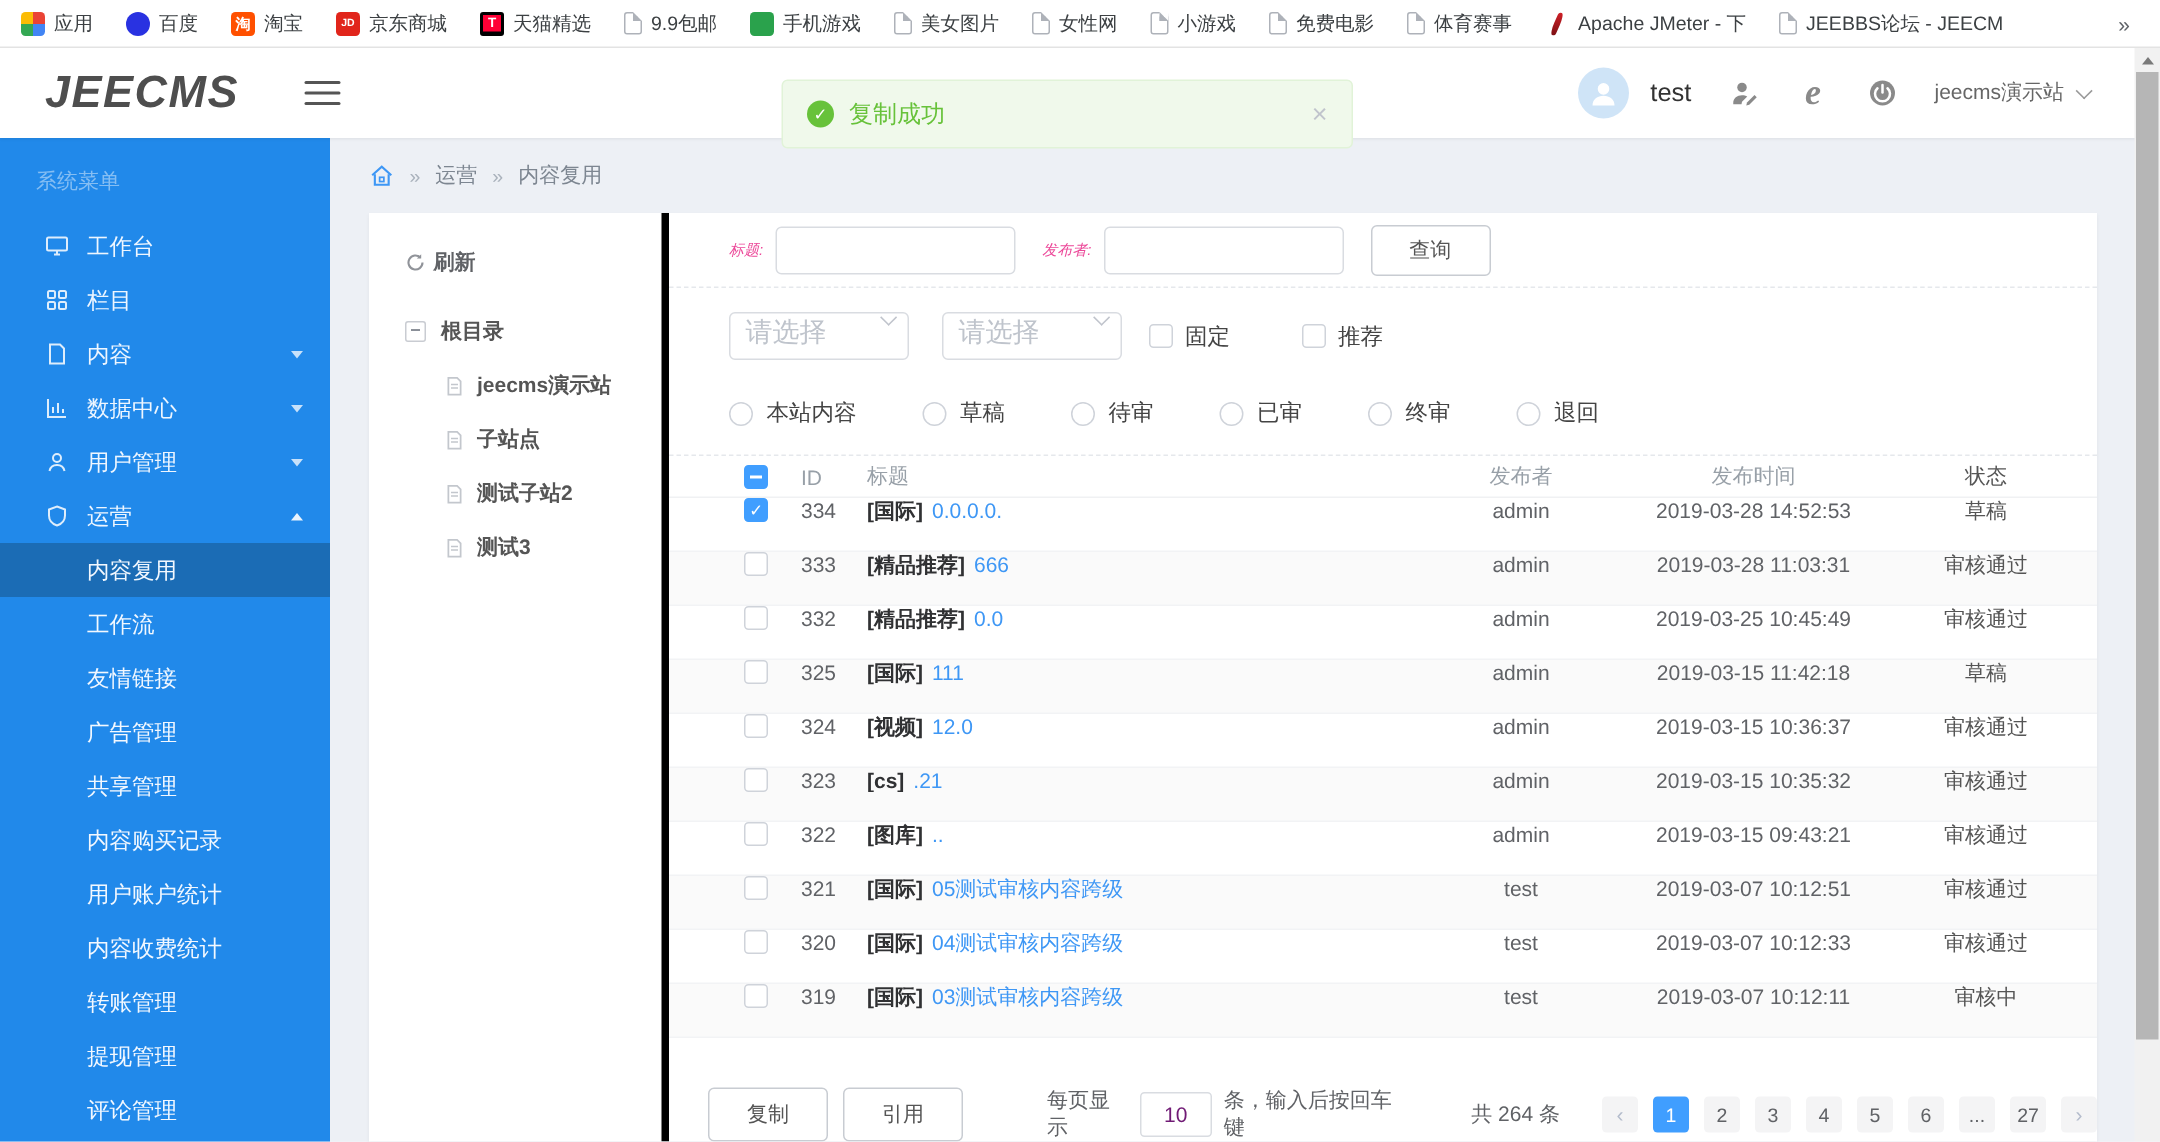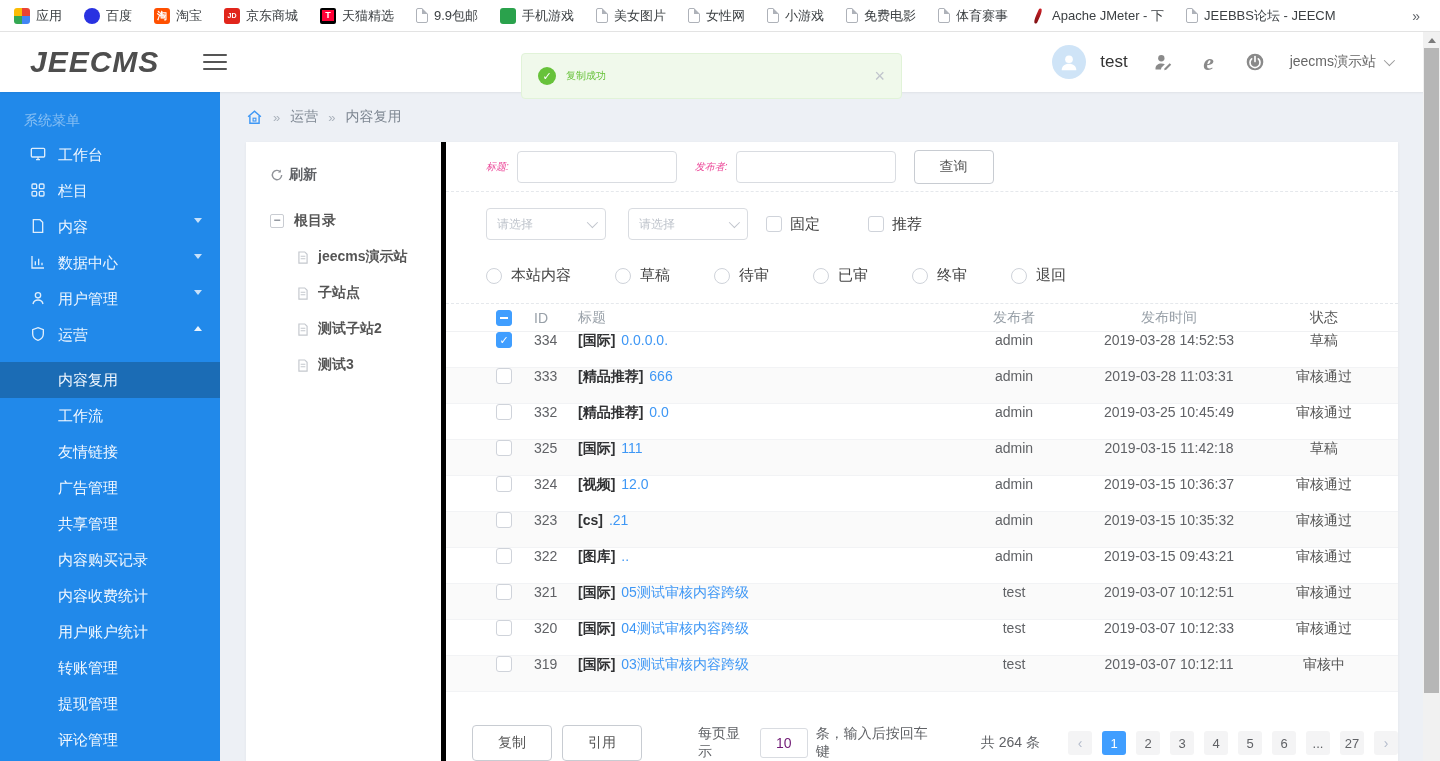--- a/index.html
+++ b/index.html
@@ -31,28 +31,28 @@
   .avatar { width:34px; height:34px; border-radius:50%; background:#cfe4f7; display:flex; align-items:center; justify-content:center; cursor:pointer; }
   .username { font-size:17px; color:#333; margin-left:-10px; }
   .hico { width:22px; height:22px; display:flex; align-items:center; justify-content:center; cursor:pointer; color:#8a8a8a; }
   .ie-letter { font-family:"Liberation Serif",serif; font-style:italic; font-weight:bold; font-size:24px; color:#8a8a8a; line-height:1; }
   .site-switch { display:flex; align-items:center; gap:8px; font-size:14px; color:#666; cursor:pointer; }
   .chev-down { width:8px; height:8px; border-right:1.5px solid #999; border-bottom:1.5px solid #999; transform:rotate(45deg) translateY(-2px); }
 
   
   .toast { position:absolute; left:521px; top:53px; width:381px; height:46px; background:#f0f9eb; border:1px solid #e1f3d8; border-radius:4px; display:flex; align-items:center; padding:0 16px; z-index:60; }
   .toast-check { width:18px; height:18px; border-radius:50%; background:#67c23a; color:#fff; font-size:11px; display:flex; align-items:center; justify-content:center; flex:none; }
-  .toast-msg { color:#67c23a; font-size:10px; margin-left:10px; }
+  .toast-msg { color:#67c23a; font-size:16px; margin-left:10px; }
   .toast-close { margin-left:auto; color:#c0c4cc; font-size:18px; cursor:pointer; line-height:1; }
 
   
   .sidebar { position:absolute; left:0; top:92px; width:220px; height:669px; background:#2189ea; overflow:hidden; z-index:10; }
   .sb-section { padding:20px 0 0 24px; height:42px; color:rgba(255,255,255,.45); font-size:14px; }
   .sb-menu { margin-top:12px; }
-  .sb-item { height:36px; display:flex; align-items:flex-start; padding-left:30px; color:#eef6ff; font-size:15px; cursor:pointer; }
+  .sb-item { height:36px; display:flex; align-items:center; padding-left:30px; color:#eef6ff; font-size:15px; cursor:pointer; }
   .sb-item svg { width:16px; height:16px; margin-right:12px; opacity:.85; flex:none; }
   .arr { margin-left:auto; margin-right:18px; width:0; height:0; }
   .arr.down { border-left:4.5px solid transparent; border-right:4.5px solid transparent; border-top:5px solid rgba(255,255,255,.75); }
   .arr.up { border-left:4.5px solid transparent; border-right:4.5px solid transparent; border-bottom:5px solid rgba(255,255,255,.9); }
   .sb-sub { }
   .sb-subitem { height:36px; display:flex; align-items:center; padding-left:58px; color:#f2f8ff; font-size:15px; cursor:pointer; }
   .sb-subitem.active { background:#1b6cb5; }
 
   
   .content { position:absolute; left:220px; top:92px; width:1203px; height:669px; background:#edf0f5; }
@@ -72,21 +72,21 @@
   .panel { flex:1; display:flex; flex-direction:column; }
   .search-row { height:62px; display:flex; align-items:center; padding-left:40px; border-bottom:1px dashed #e5e8ec; }
   .lbl { font-size:10px; color:#ec4899;font-style:italic; }
   .txt-input { width:160px; height:32px; border:1px solid #d9dce1; border-radius:4px; margin-left:8px; font-size:14px; padding:0 8px; color:#333; outline:none; }
   .lbl2 { margin-left:18px; }
   .btn { height:34px; min-width:80px; border:1px solid #c8ccd2; border-radius:4px; background:#fff; color:#555; font-size:14px; cursor:pointer; font-family:inherit; }
   .search-row .btn { margin-left:18px; }
 
   .filter-block { padding:16px 0 0 40px; border-bottom:1px dashed #e5e8ec; }
   .selects-row { display:flex; align-items:center; }
-  .select { width:120px; height:32px; border:1px solid #d9dce1; border-radius:4px; display:flex; align-items:center; padding:0 10px; color:#bfc4cc; font-size:12px; cursor:pointer; }
+  .select { width:120px; height:32px; border:1px solid #d9dce1; border-radius:4px; display:flex; padding:0 10px; color:#bfc4cc; font-size:18px; cursor:pointer; }
   .select + .select { margin-left:22px; }
   .select .chev-down { margin-left:auto; border-color:#c0c4cc; }
   .ckb-wrap { display:flex; align-items:center; margin-left:18px; cursor:pointer; }
   .ckb-wrap + .ckb-wrap { margin-left:48px;align-items:center; }
   .ckb { width:16px; height:16px; border:1px solid #cfd3da; border-radius:3px; background:#fff; flex:none; }
   .ckb.checked { background:#409eff; border-color:#409eff; position:relative; }
   .ckb.checked::after { content:'✓'; position:absolute; left:2.5px; top:0.5px; color:#fff; font-size:11px; }
   .ckb.indet { background:#409eff; border-color:#409eff; position:relative; }
   .ckb.indet::after { content:''; position:absolute; left:3px; top:6.5px; width:8px; height:2px; background:#fff; }
   .ckb-label { margin-left:8px; font-size:15px; color:#444; }
@@ -345,25 +345,25 @@
 
         <div class="sb-subitem">
           <span>共享管理</span>
         </div>
 
         <div class="sb-subitem">
           <span>内容购买记录</span>
         </div>
 
         <div class="sb-subitem">
+          <span>用户账户统计</span>
+        </div>
+
+        <div class="sb-subitem">
           <span>内容收费统计</span>
-        </div>
-
-        <div class="sb-subitem">
-          <span>用户账户统计</span>
         </div>
 
         <div class="sb-subitem">
           <span>转账管理</span>
         </div>
 
         <div class="sb-subitem">
           <span>提现管理</span>
         </div>
 

